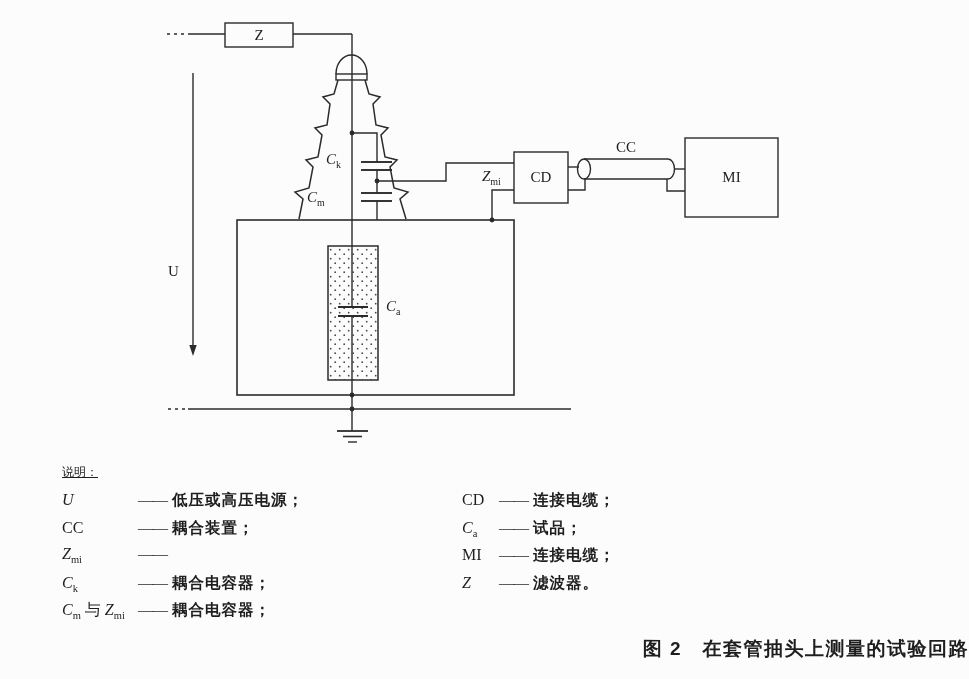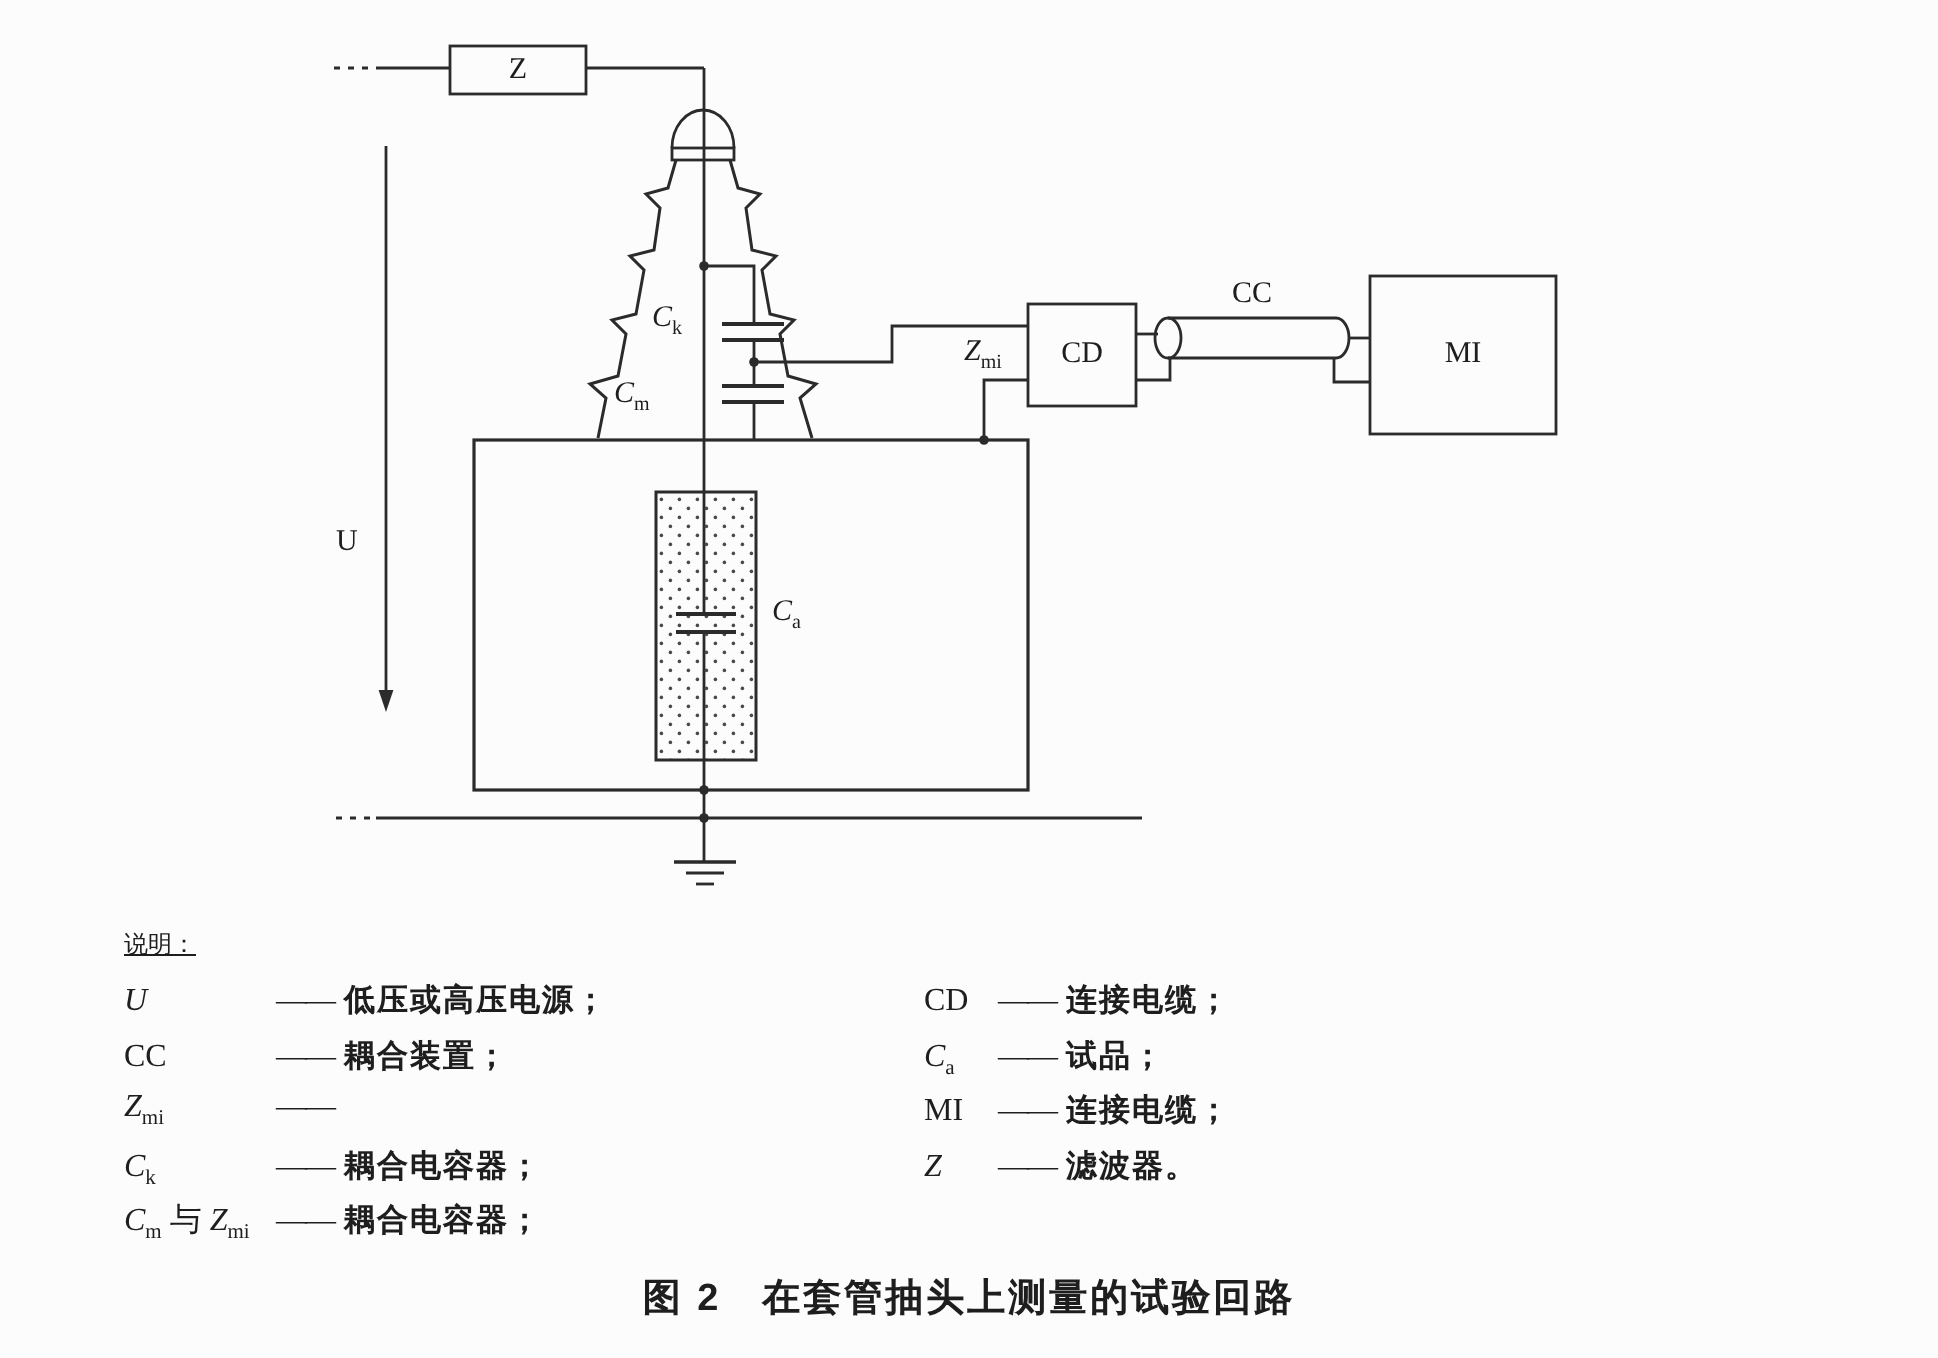--- a/index.html
+++ b/index.html
@@ -27,21 +27,21 @@
   .lcol-left .lg-sym{min-width:76px;}
   .lcol-right .lg-sym{min-width:37px;}
   .lg-sym .it{font-style:italic;}
   .lg-sym sub{font-size:10.5px;font-style:normal;}
   .lg-dash{letter-spacing:-1px;margin-right:5px;}
   .lg-text{letter-spacing:1px;font-weight:bold;}
 
   
   .caption{
     position:absolute;left:0;top:636px;width:100%;
-    text-align:center;font-weight:bold;font-size:19px;letter-spacing:1.5px;
+    text-align:right;font-weight:bold;font-size:19px;letter-spacing:1.5px;
     font-family:"Liberation Sans","DejaVu Sans",sans-serif;
   }
 </style>
 </head>
 <body>
 
 <div class="page">
 
   <div class="svg-wrap">
     <svg width="969" height="450" viewBox="0 0 969 450">

